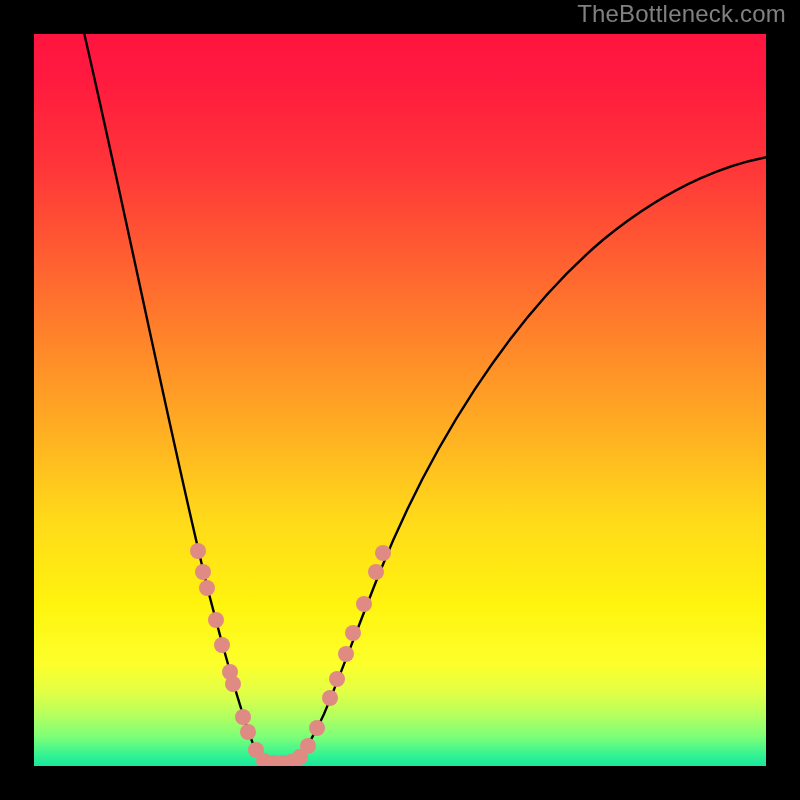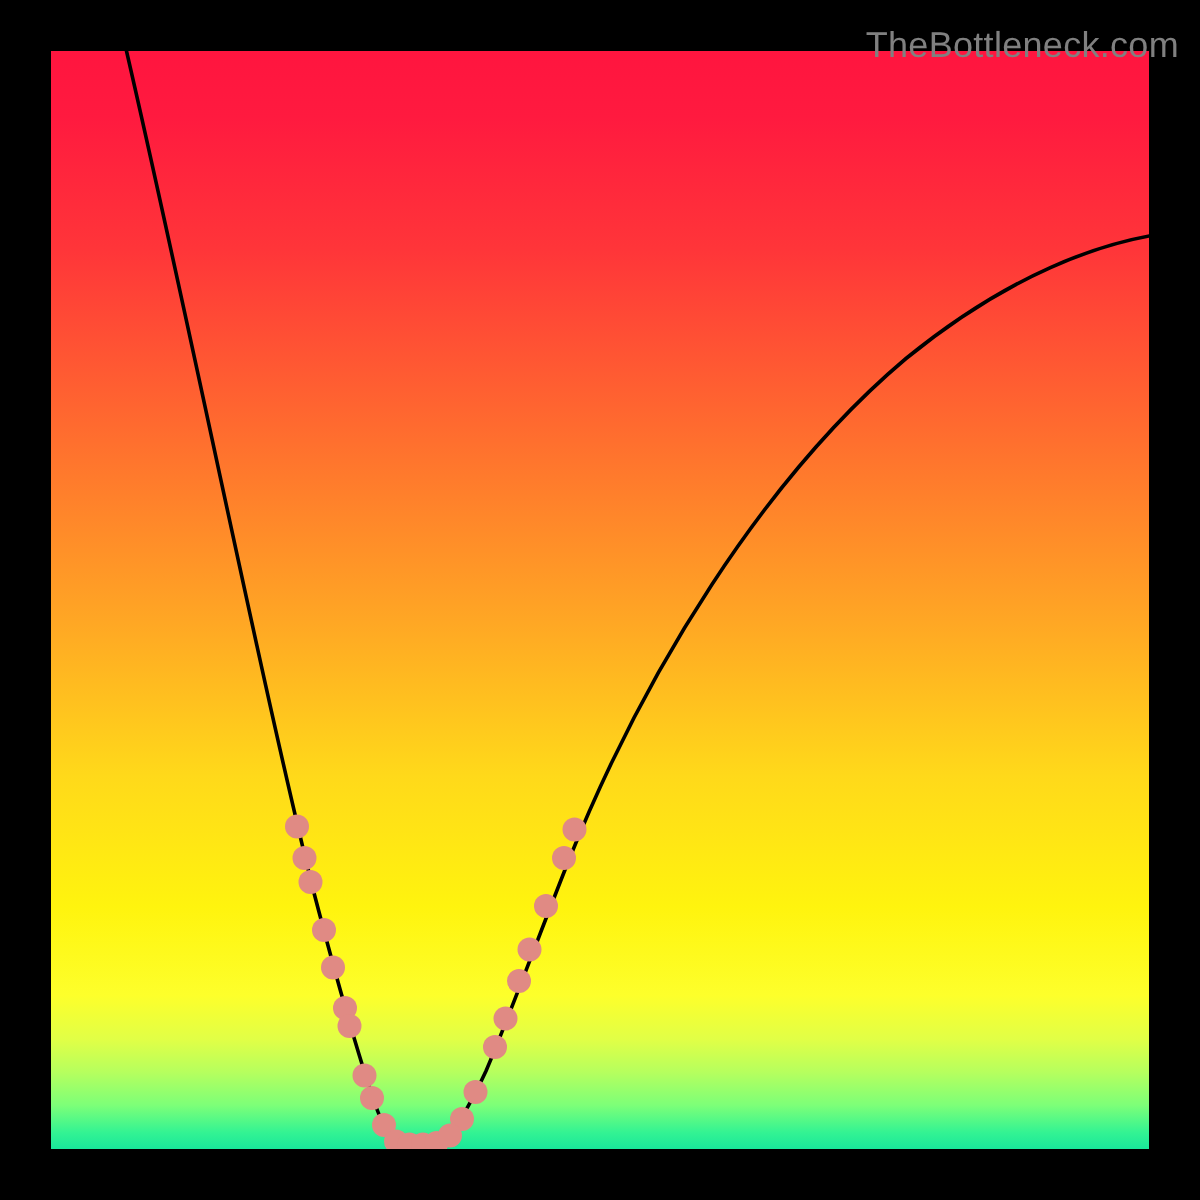--- a/index.html
+++ b/index.html
@@ -12,21 +12,21 @@
     font-family: Arial, Helvetica, sans-serif;
   }
   .frame {
     position: relative;
     width: 800px;
     height: 800px;
     background: #000;
   }
   .watermark {
     position: absolute;
-    top: 17px;
+    top: 0;
     right: 14px;
     color: #808080;
     font-size: 24px;
     font-weight: 400;
     letter-spacing: 0.2px;
     z-index: 20;
   }
   .plot {
     position: absolute;
     left: 34px;

